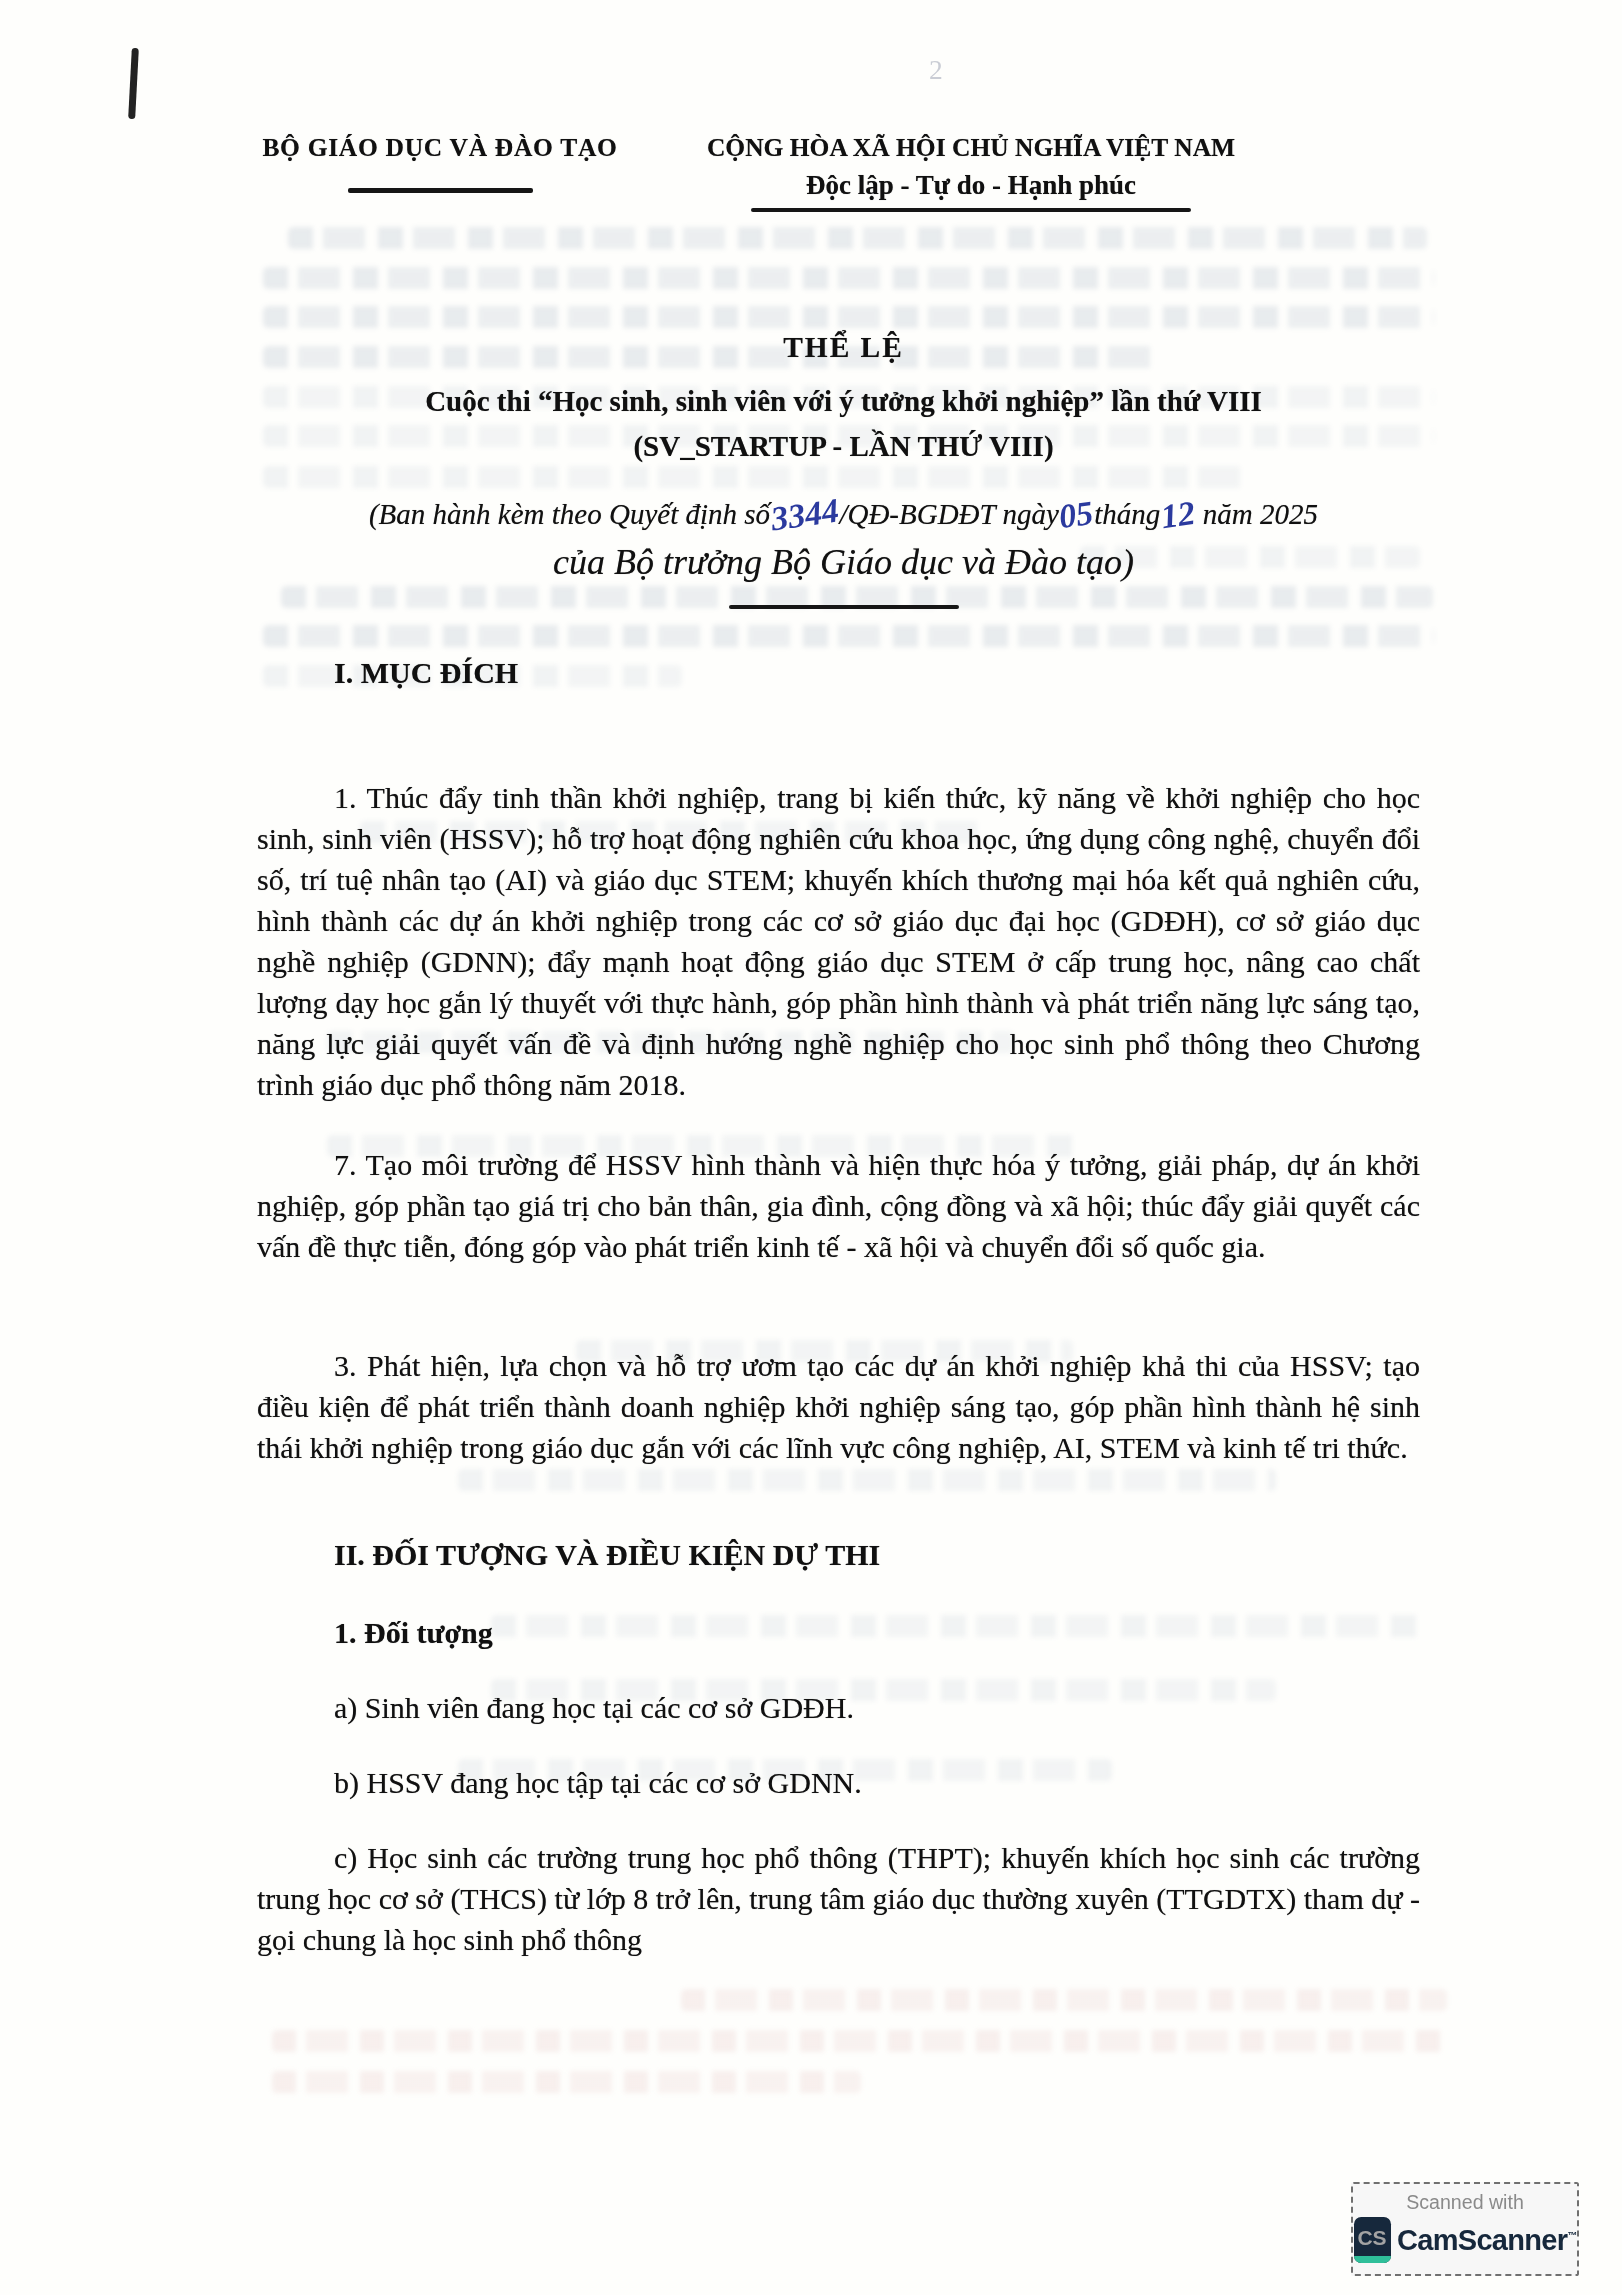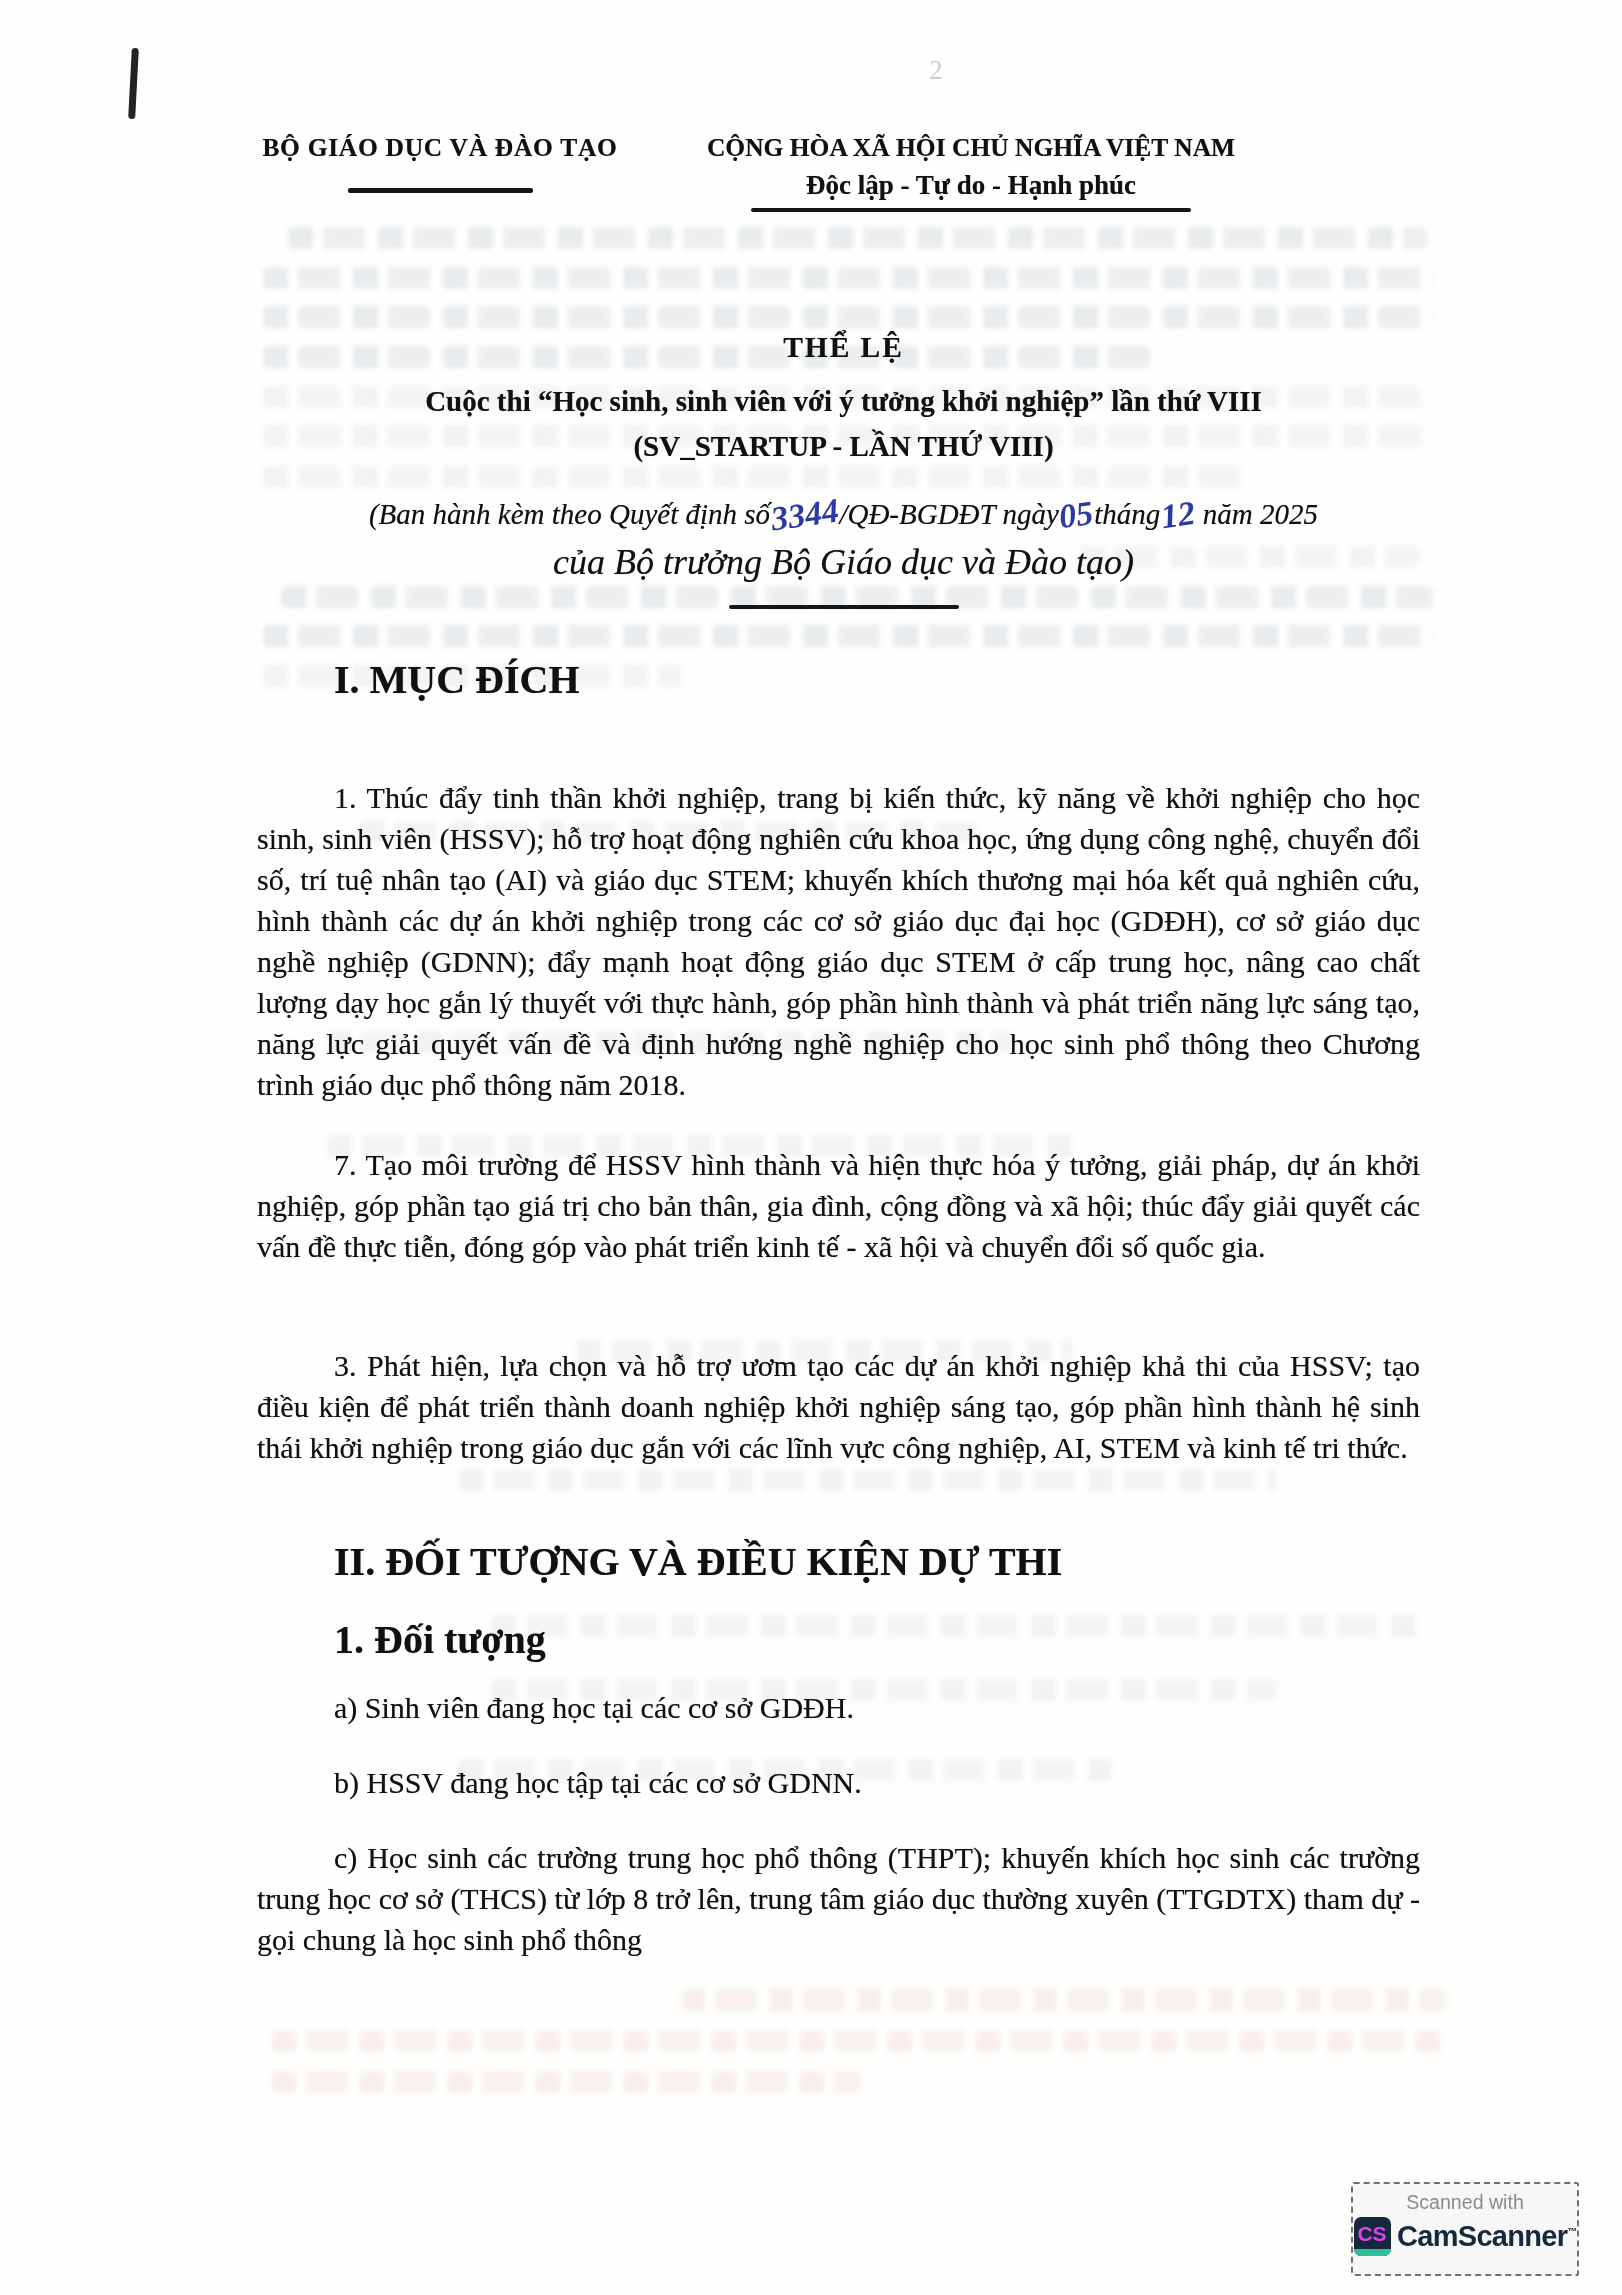--- a/index.html
+++ b/index.html
@@ -35,40 +35,40 @@
   .title-block{position:absolute;top:331px;left:222px;width:1243px;text-align:center;}
   .doc-type{font-size:29.4px;font-weight:bold;letter-spacing:2px;}
   .contest-name{font-size:29px;font-weight:bold;margin-top:21px;}
   .contest-code{font-size:29px;font-weight:bold;margin-top:11.8px;}
   .issuance{font-size:29px;font-style:italic;margin-top:33px;white-space:nowrap;}
   .issuance2{font-size:36px;font-style:italic;margin-top:10.5px;}
   .hand{font-weight:bold;color:#2b3a9e;display:inline-block;transform:rotate(-8deg);
     font-size:34px;line-height:1;margin:0 0.7px;position:relative;top:2px;text-shadow:none;}
   .sep{width:230px;height:3.9px;background:#161616;margin:22px auto 0;border-radius:2px;}
   
-  .sec-h{position:absolute;font-size:40px;font-weight:bold;margin:0;white-space:nowrap;}
+  .sec-h{position:absolute;font-size:30px;font-weight:bold;margin:0;white-space:nowrap;}
   #sec1{top:656px;left:334px;}
   #sec2{top:1538px;left:334px;}
   #sub1{top:1616px;left:334px;font-family:Liberation Serif, serif;}
   .body-p{position:absolute;left:257px;width:1163px;font-size:30px;line-height:41px;
     text-align:justify;text-indent:77px;margin:0;}
   #p1{top:777px;}
   #p2{top:1144px;}
   #p3{top:1345px;}
   #ia{top:1687px;}
   #ib{top:1762px;}
   #ic{top:1837px;}
   
   .cs-badge{position:absolute;left:1351px;top:2182px;width:228px;height:94px;background:#f7f7f7;
     border:2px dashed #707070;border-radius:2.6px;box-sizing:border-box;text-align:center;
     font-family:"Liberation Sans",sans-serif;text-shadow:none;padding-top:6.5px;}
   .cs-scanned{font-size:19.6px;color:#8a8a8a;}
   .cs-row{display:flex;align-items:center;justify-content:center;margin-top:3.9px;gap:6.5px;}
-  .cs-icon{position:relative;width:37px;height:39px;background:#16283c;border-radius:7.2px;
-    color:#d946ef;font-weight:bold;font-size:21px;display:flex;align-items:center;
+  .cs-icon{position:relative;width:37px;height:46px;background:#16283c;border-radius:7.2px;
+    color:#a3a3a3;font-weight:bold;font-size:21px;display:flex;align-items:center;
     justify-content:center;overflow:hidden;padding-bottom:5.2px;box-sizing:border-box;}
   .cs-icon-bar{position:absolute;bottom:0;left:0;right:0;height:7.2px;background:#2fbf9a;}
   .cs-brand{color:#16283c;font-weight:bold;font-size:29px;letter-spacing:-0.7px;}
   .cs-brand sup{font-size:9.8px;font-weight:bold;}
 </style>
 </head>
 <body>
 
 <div class="page">
 

